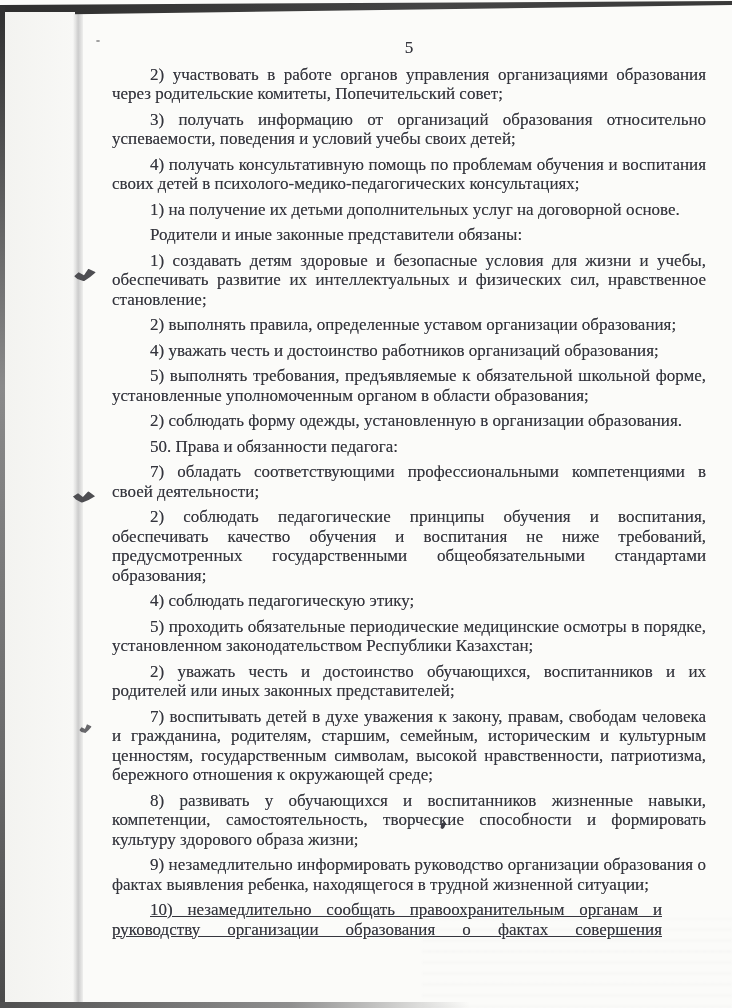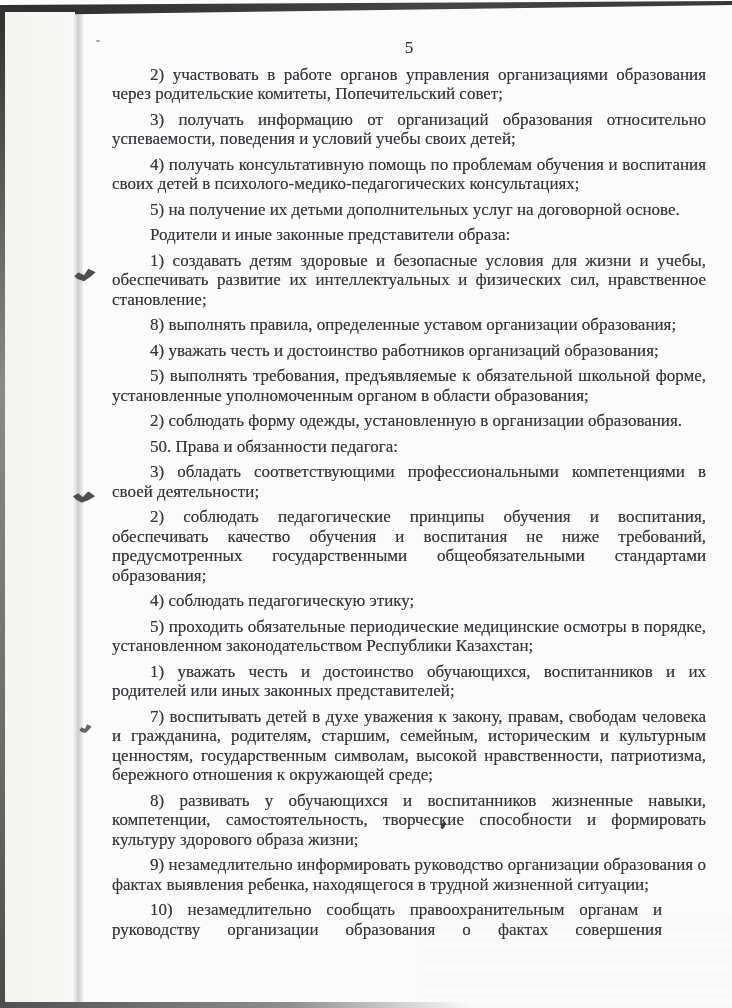--- a/index.html
+++ b/index.html
@@ -68,21 +68,21 @@
     font-size:17px;line-height:19.5px;
     text-shadow:0 0 0.5px rgba(52,53,61,0.55);
   }
   .page-number{
     text-align:center;margin:0 0 7px 0;
   }
   .page-content p{
     margin:6px;text-indent:38px;text-align:justify;
   }
   .continues{
-    text-align-last:justify;padding-right:44px;
+    text-align-last:justify;padding-right:44px;text-decoration:underline;
   }
 </style>
 </head>
 <body>
 
 <div class="scan">
   <div class="edge-top"></div>
   <div class="edge-left"></div>
   <div class="edge-bottom"></div>
   <div class="margin-strip"></div>
@@ -92,31 +92,31 @@
   <div class="binding-mark mark-3"></div>
   <div class="ink-speck"></div>
   <div class="dust-speck"></div>
   <div class="bleed-through"></div>
 
   <div class="page-content">
     <div class="page-number">5</div>
     <p>2) участвовать в работе органов управления организациями образования через родительские комитеты, Попечительский совет;</p>
     <p>3) получать информацию от организаций образования относительно успеваемости, поведения и условий учебы своих детей;</p>
     <p>4) получать консультативную помощь по проблемам обучения и воспитания своих детей в психолого-медико-педагогических консультациях;</p>
-    <p>5) на получение их детьми дополнительных услуг на договорной основе.</p>
-    <p>Родители и иные законные представители образа:</p>
+    <p>1) на получение их детьми дополнительных услуг на договорной основе.</p>
+    <p>Родители и иные законные представители обязаны:</p>
     <p>1) создавать детям здоровые и безопасные условия для жизни и учебы, обеспечивать развитие их интеллектуальных и физических сил, нравственное становление;</p>
-    <p>8) выполнять правила, определенные уставом организации образования;</p>
+    <p>2) выполнять правила, определенные уставом организации образования;</p>
     <p>4) уважать честь и достоинство работников организаций образования;</p>
     <p>5) выполнять требования, предъявляемые к обязательной школьной форме, установленные уполномоченным органом в области образования;</p>
     <p>2) соблюдать форму одежды, установленную в организации образования.</p>
     <p>50. Права и обязанности педагога:</p>
-    <p>3) обладать соответствующими профессиональными компетенциями в своей деятельности;</p>
+    <p>7) обладать соответствующими профессиональными компетенциями в своей деятельности;</p>
     <p>2) соблюдать педагогические принципы обучения и воспитания, обеспечивать качество обучения и воспитания не ниже требований, предусмотренных государственными общеобязательными стандартами образования;</p>
     <p>4) соблюдать педагогическую этику;</p>
     <p>5) проходить обязательные периодические медицинские осмотры в порядке, установленном законодательством Республики Казахстан;</p>
-    <p>1) уважать честь и достоинство обучающихся, воспитанников и их родителей или иных законных представителей;</p>
+    <p>2) уважать честь и достоинство обучающихся, воспитанников и их родителей или иных законных представителей;</p>
     <p>7) воспитывать детей в духе уважения к закону, правам, свободам человека и гражданина, родителям, старшим, семейным, историческим и культурным ценностям, государственным символам, высокой нравственности, патриотизма, бережного отношения к окружающей среде;</p>
     <p>8) развивать у обучающихся и воспитанников жизненные навыки, компетенции, самостоятельность, творческие способности и формировать культуру здорового образа жизни;</p>
     <p>9) незамедлительно информировать руководство организации образования о фактах выявления ребенка, находящегося в трудной жизненной ситуации;</p>
     <p class="continues">10) незамедлительно сообщать правоохранительным органам и руководству организации образования о фактах совершения</p>
   </div>
 </div>
 
 </body></html>

